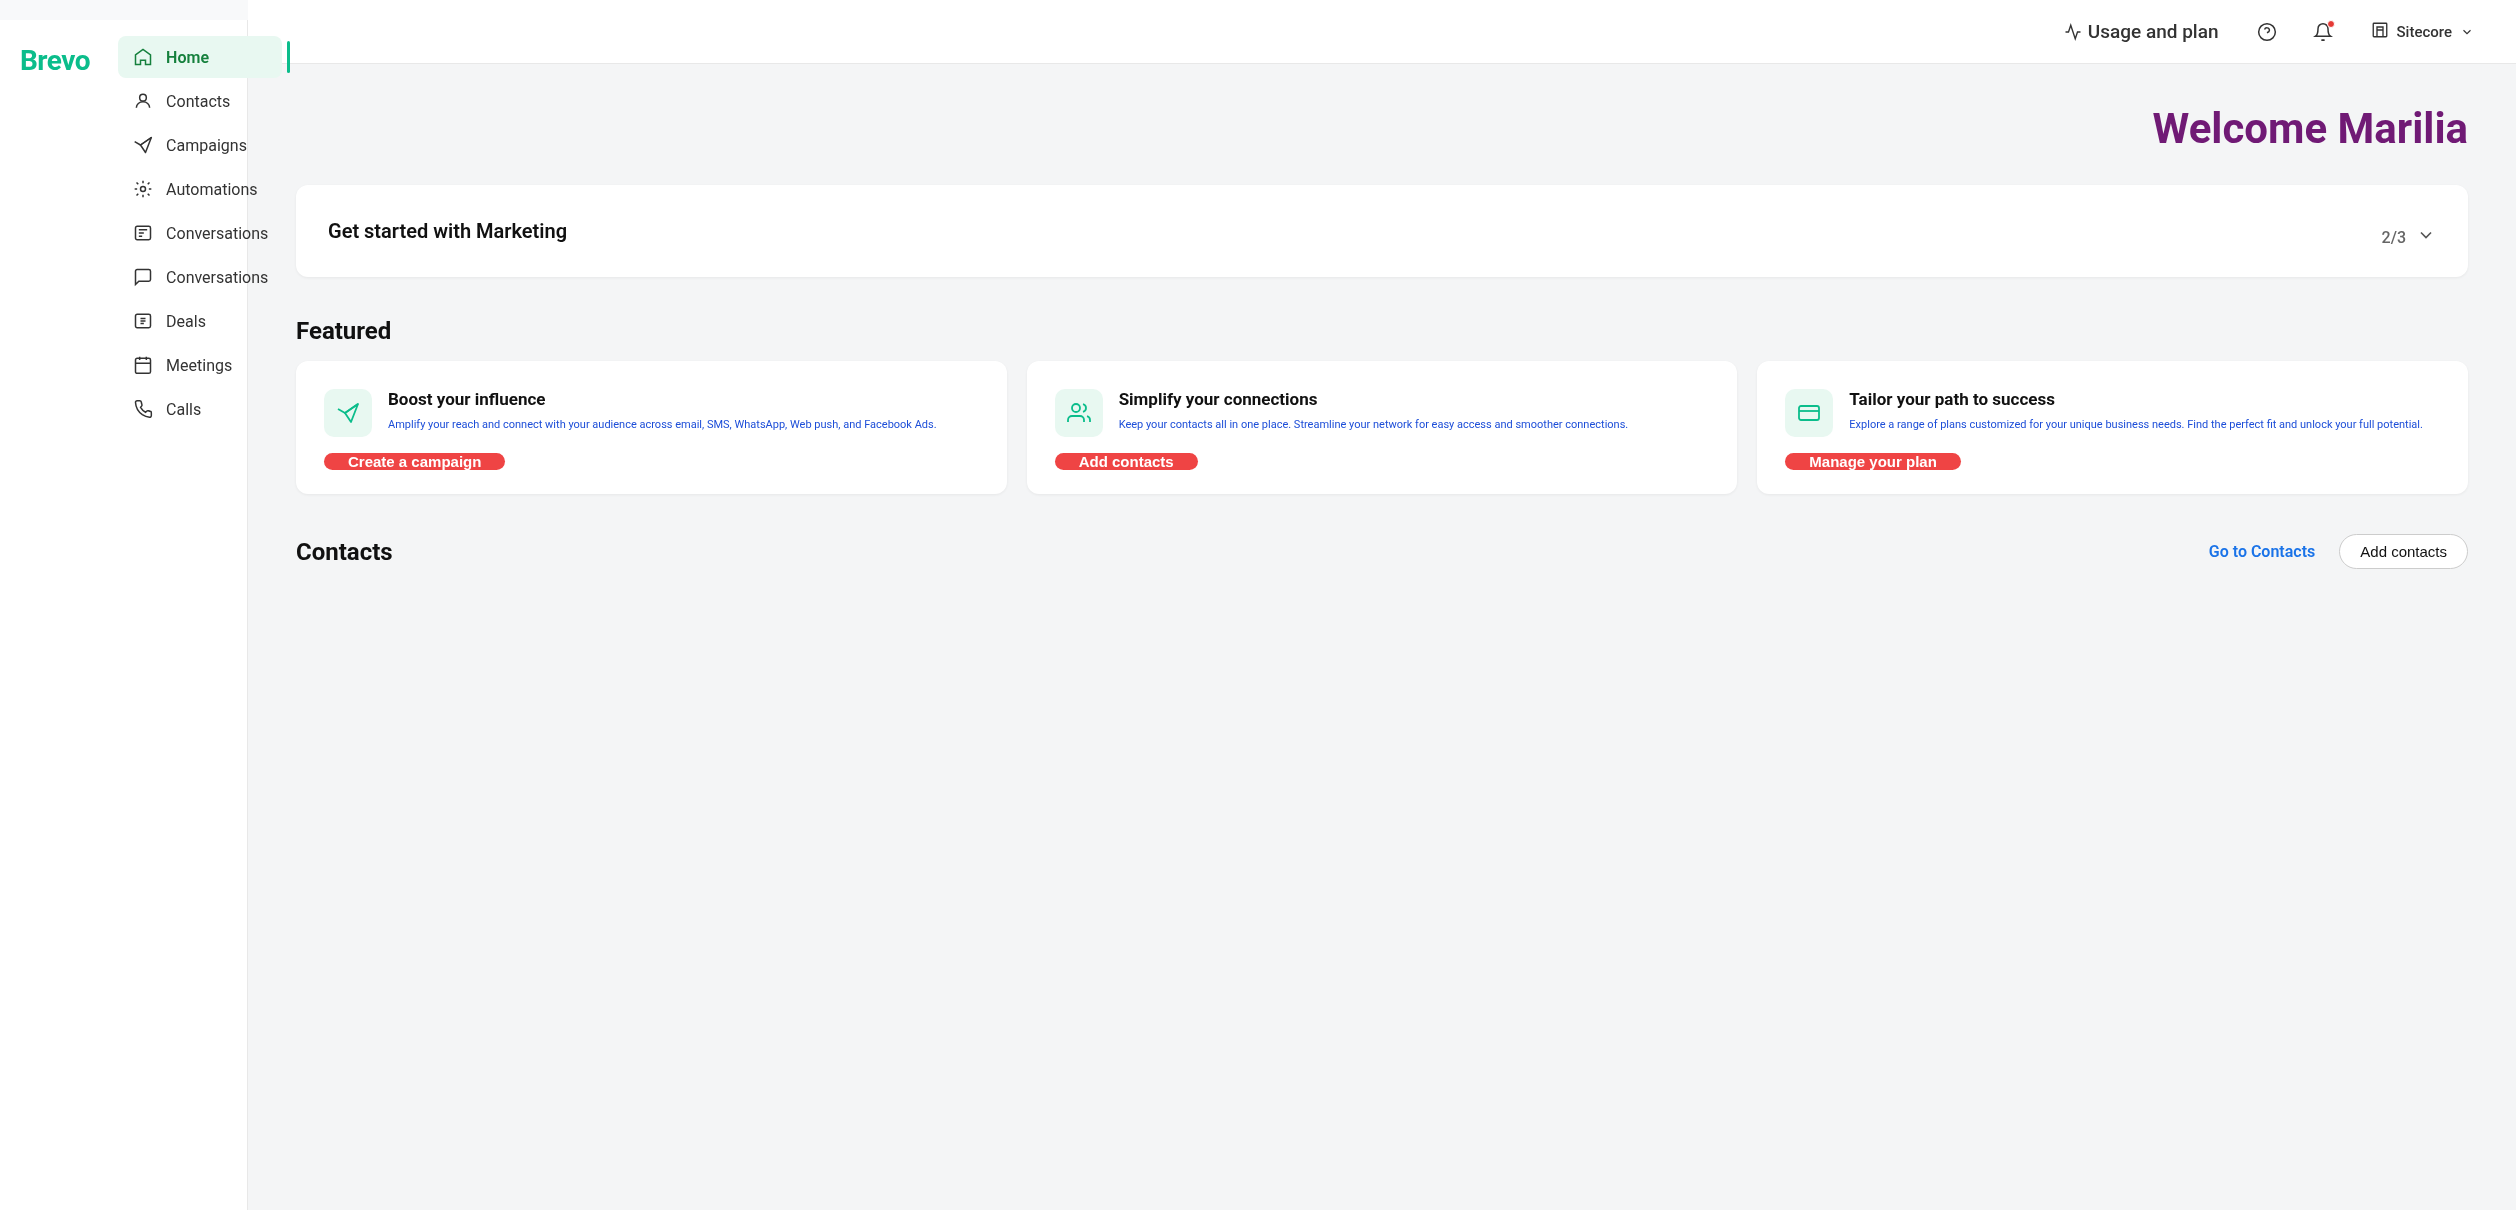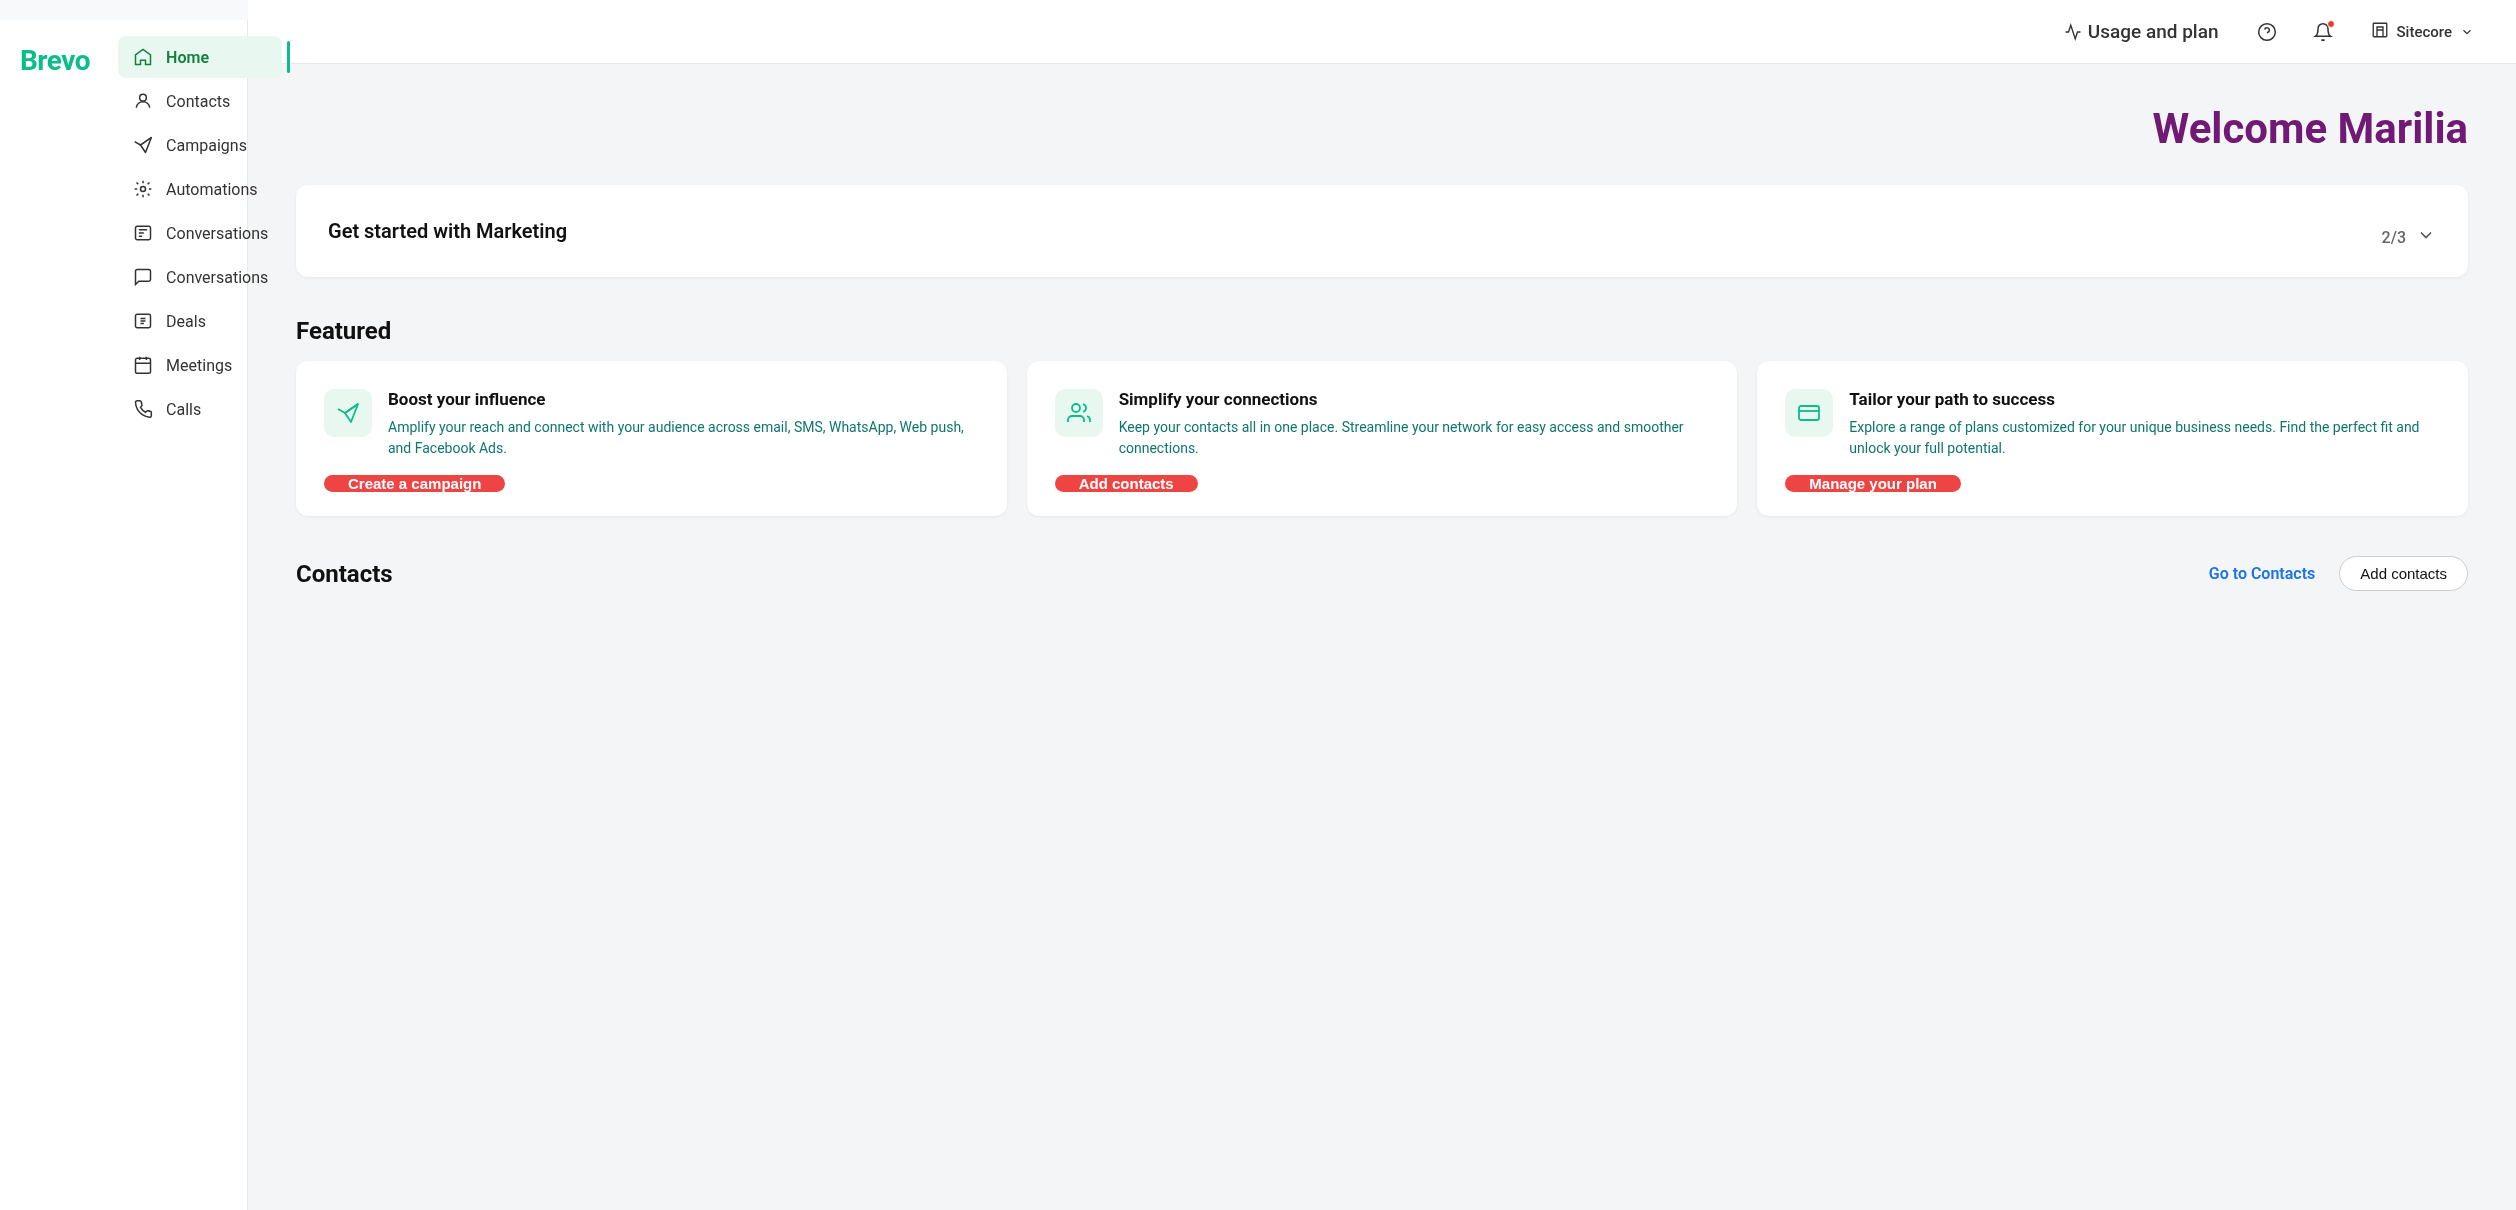--- a/index.html
+++ b/index.html
@@ -218,22 +218,22 @@
       flex-shrink: 0;
     }
     .feature-icon svg { width: 24px; height: 24px; stroke: #0bbd8b; fill: none; stroke-width: 1.8; }
     .feature-text h3 {
       font-size: 17px;
       font-weight: 700;
       color: #111;
       margin-bottom: 8px;
     }
     .feature-text p {
-      font-size: 14px;
-      color: #0f766e;
+      font-size: 11px;
+      color: #1d4ed8;
       line-height: 1.5;
     }
     .feature-btn {
       background: #ef4444;
       color: #fff;
       border: none;
       border-radius: 24px;
       padding: 0 24px;
       font-size: 15px;
       font-weight: 600;

